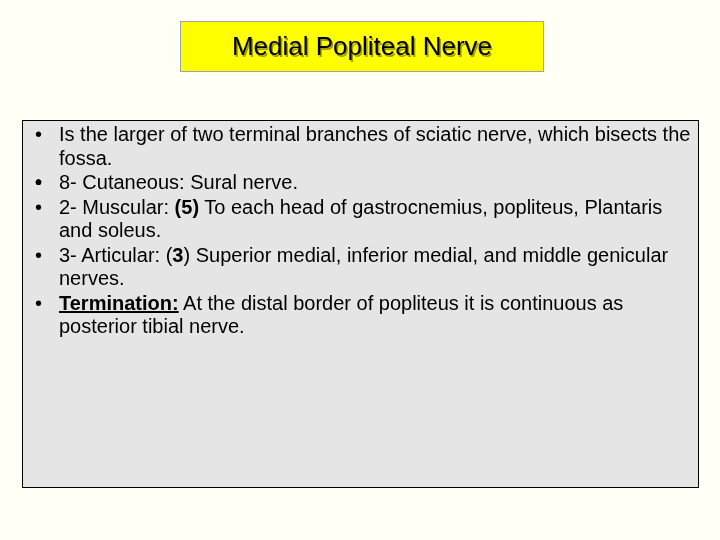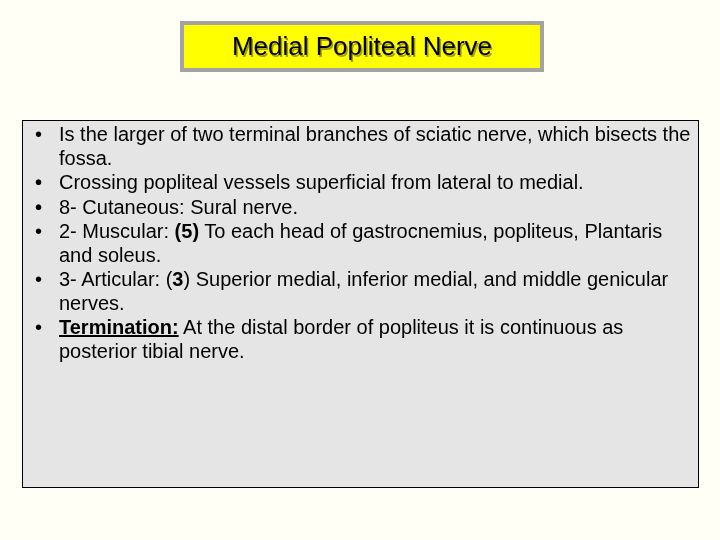--- a/index.html
+++ b/index.html
@@ -14,21 +14,21 @@
       overflow: hidden;
       font-family: "Liberation Sans", sans-serif;
     }
     .title-box {
       position: absolute;
       left: 180px;
       top: 21px;
       width: 364px;
       height: 51px;
       background: #ffff00;
-      border: 4px solid #a3a3a3;
+      border: 1px solid #a3a3a3;
       box-sizing: border-box;
       display: flex;
       align-items: center;
       justify-content: center;
     }
     .title-text {
       font-size: 26px;
       color: #000;
       text-shadow: 1.5px 1.5px 0 #a0a000;
       white-space: nowrap;
@@ -80,21 +80,20 @@
   <ul class="bullets">
     <li>
       <span class="bullet-dot">•</span>
       <span>Is the larger of two terminal branches of sciatic nerve, which bisects the fossa.</span>
     </li>
     <li>
       <span class="bullet-dot">•</span>
     </li>
     <li>
       <span class="bullet-dot">•</span>
-      <span>Crossing popliteal vessels superficial from lateral to medial.</span>
     </li>
     <li>
       <span class="bullet-dot">•</span>
     </li>
     <li>
       <span class="bullet-dot">•</span>
       <span>8- Cutaneous: Sural nerve.</span>
     </li>
     <li>
       <span class="bullet-dot">•</span>

